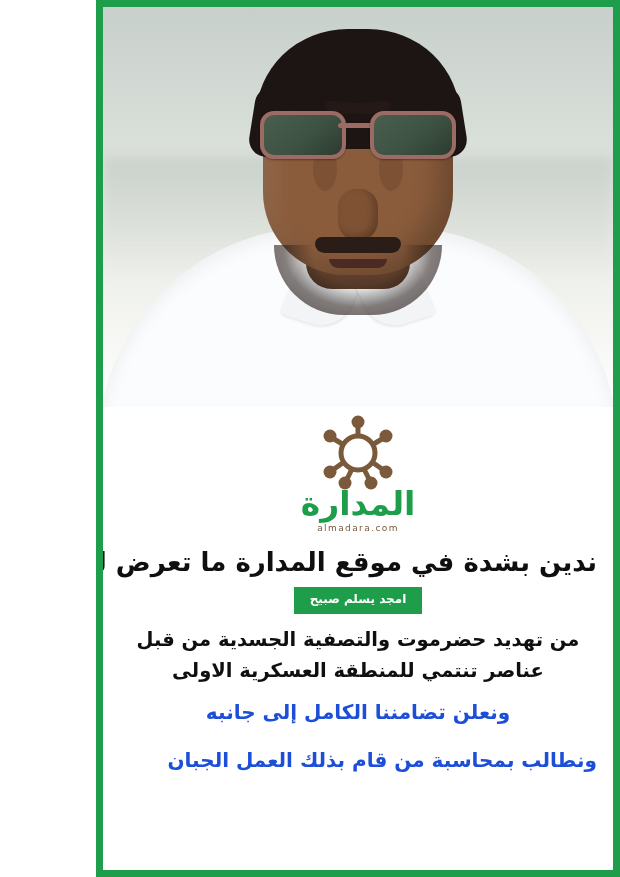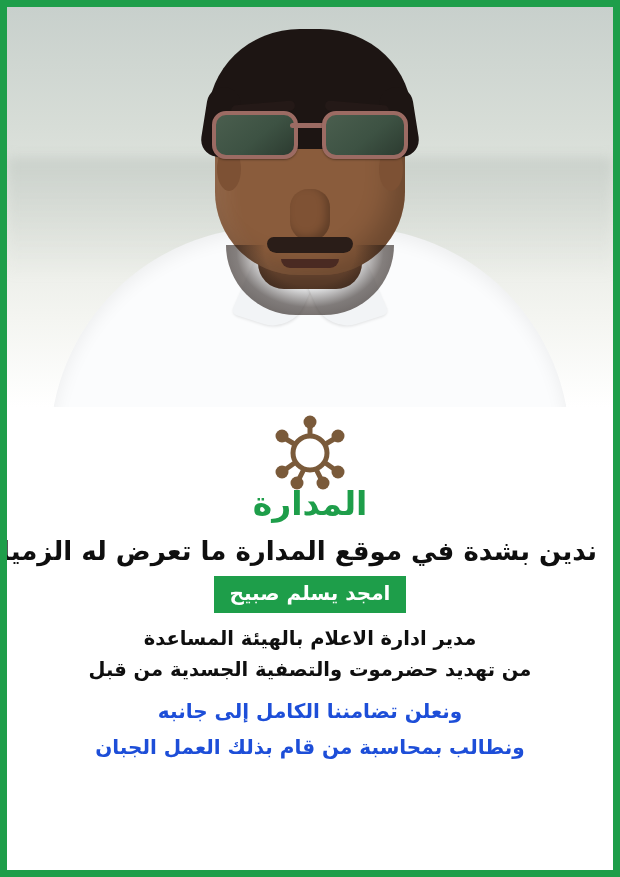--- a/index.html
+++ b/index.html
@@ -9,21 +9,21 @@
   }
   body {
     width: 620px;
     height: 877px;
     font-family: "DejaVu Sans", sans-serif;
     overflow: hidden;
   }
 
   .poster {
     position: relative;
-    width: 620px;
+    width: 524px;
     height: 877px;
     box-sizing: border-box;
     background: #ffffff;
     border: 7px solid #1e9e4a;
     overflow: hidden;
   }
 
   
   .photo {
     position: relative;
@@ -266,32 +266,33 @@
     font-size: 26px;
     margin-bottom: 2px;
   }
   .name-row {
     margin: 4px 0 10px 0;
   }
   .name-badge {
     display: inline-block;
     background: #1e9e4a;
     color: #ffffff;
-    font-size: 20px;
+    font-size: 12px;
     font-weight: bold;
     padding: 5px 16px 7px 16px;
     line-height: 1.25;
   }
   .line.red {
     color: #1d4ed8;
     font-size: 20px;
     margin-top: 9px;
   }
   .line.red.last {
-    margin-top: 4px;
+    margin-top: 16px;
+    text-align: right;
   }
 </style>
 </head>
 <body>
 
 <div class="poster">
 
   <div class="photo">
     <div class="sky"></div>
     <div class="horizon"></div>
@@ -335,29 +336,30 @@
         <circle cx="48" cy="9" r="6.5"></circle>
         <circle cx="20" cy="23" r="6.5"></circle>
         <circle cx="76" cy="23" r="6.5"></circle>
         <circle cx="20" cy="59" r="6.5"></circle>
         <circle cx="76" cy="59" r="6.5"></circle>
         <circle cx="35" cy="70" r="6.5"></circle>
         <circle cx="61" cy="70" r="6.5"></circle>
       </g>
     </svg>
     <div class="logo-word">المدارة</div>
+    <div class="logo-sub">almadara.com</div>
   </div>
 
   <div class="body-text">
 
     <div class="line lead">ندين بشدة في موقع المدارة ما تعرض له الزميل</div>
 
     <div class="name-row">
       <span class="name-badge">امجد يسلم صبيح</span>
     </div>
 
-    <div class="line">مدير ادارة الاعلام بالهيئة المساعدة</div>
     <div class="line">من تهديد حضرموت والتصفية الجسدية من قبل</div>
+    <div class="line">عناصر تنتمي للمنطقة العسكرية الاولى</div>
     <div class="line red">ونعلن تضامننا الكامل إلى جانبه</div>
     <div class="line red last">ونطالب بمحاسبة من قام بذلك العمل الجبان</div>
 
   </div>
 </div>
 
 </body></html>

